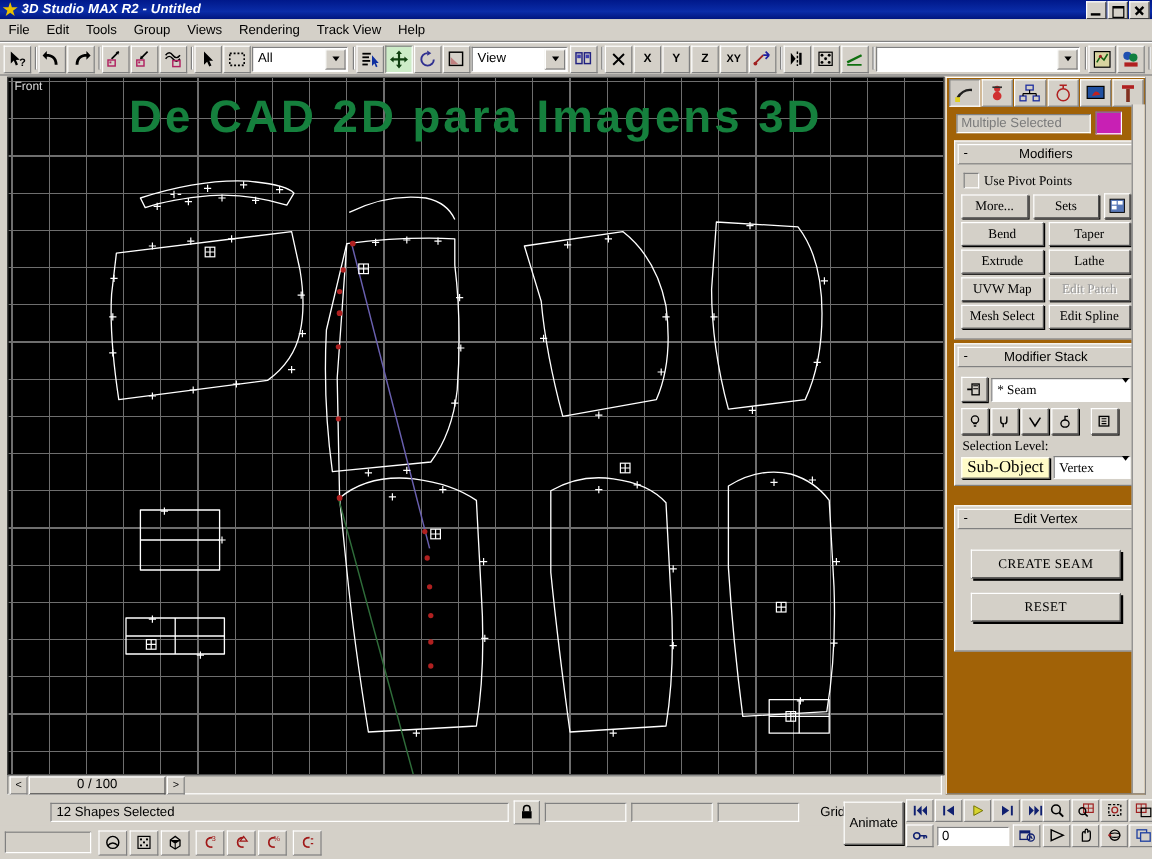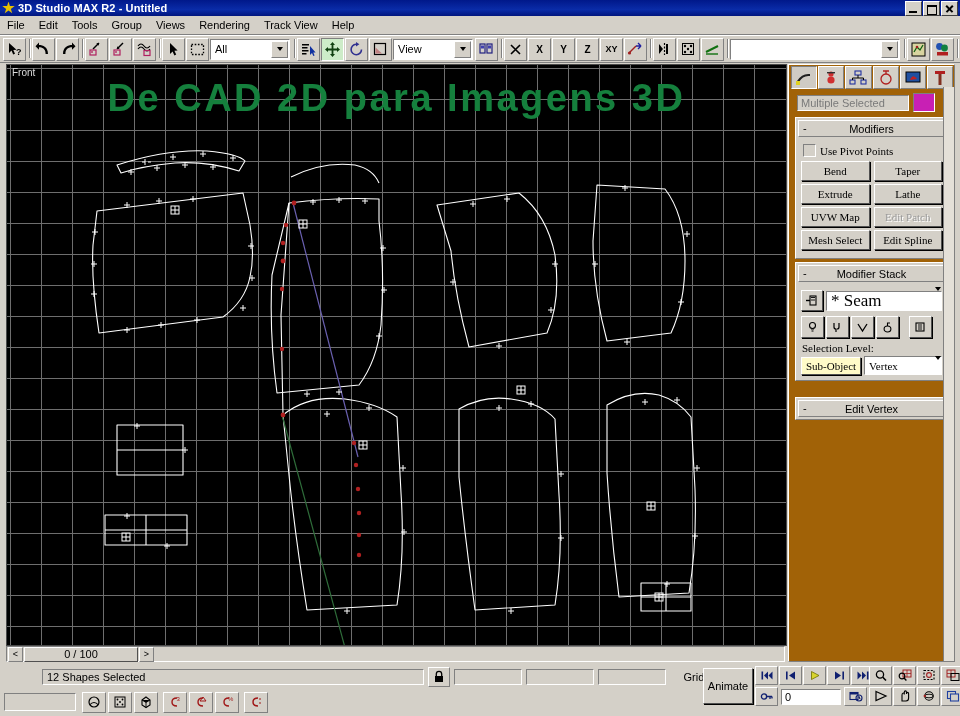--- a/index.html
+++ b/index.html
@@ -9,21 +9,21 @@
   #app{position:relative;width:960px;height:716px;background:#d4d0c8;}
 
   
   .titlebar{position:absolute;left:0;top:0;width:960px;height:16px;
     background:linear-gradient(180deg,#00188a 0%,#0a2ca8 60%,#00157e 100%);
     display:flex;align-items:center;}
   .tb-icon{width:13px;height:13px;margin-left:2px;margin-right:3px;position:relative;flex:0 0 auto;}
   .tb-icon .star{position:absolute;left:0;top:0;width:13px;height:13px;
     background:#e8c000;
     clip-path:polygon(50% 0%,61% 35%,98% 35%,68% 57%,79% 91%,50% 70%,21% 91%,32% 57%,2% 35%,39% 35%);}
-  .tb-title{color:#fff;font-weight:bold;font-size:11px;letter-spacing:0.1px;}
+  .tb-title{color:#fff;font-weight:bold;font-size:11px;letter-spacing:0.1px;font-style:italic;}
   .tb-btns{position:absolute;right:2px;top:1px;display:flex;gap:1px;}
   .tb-btn{width:15px;height:13px;background:#d4d0c8;border:1px solid;
     border-color:#fff #404040 #404040 #fff;position:relative;}
   .tb-btn i{position:absolute;display:block;background:#000;}
   .tb-btn.min i{left:3px;bottom:2px;width:8px;height:2px;}
   .tb-btn.max i{left:3px;top:3px;width:8px;height:7px;background:transparent;
     border:1px solid #000;border-top-width:2px;}
   .tb-btn.cls i.a,.tb-btn.cls i.b{left:3px;top:6px;width:9px;height:1.6px;}
   .tb-btn.cls i.a{transform:rotate(45deg);}
   .tb-btn.cls i.b{transform:rotate(-45deg);}
@@ -97,30 +97,30 @@
   .pbtn{flex:1;height:18px;background:#d4d0c8;border:1px solid;
     border-color:#fff #505050 #505050 #fff;font-size:11px;
     display:flex;align-items:center;justify-content:center;
     box-shadow:1px 1px 0 #000;}
   .pbtn.dis{color:#9a9a9a;text-shadow:1px 1px 0 #fff;}
   .sqbtn{width:20px;height:19px;background:#d4d0c8;border:1px solid;
     border-color:#fff #505050 #505050 #fff;display:flex;align-items:center;
     justify-content:center;box-shadow:1px 1px 0 #000;flex:0 0 auto;}
   .stackrow{display:flex;align-items:center;gap:3px;margin:3px 0 5px 0;}
   .stackcombo{flex:1;height:18px;background:#fff;border:1px solid;
-    border-color:#808080 #fff #fff #808080;display:flex;align-items:center;font-size:17px;}
+    border-color:#808080 #fff #fff #808080;display:flex;align-items:center;font-size:11px;}
   .stackcombo .v{flex:1;padding-left:4px;}
   .iconrow{display:flex;gap:2px;margin-bottom:4px;}
   .icbtn{width:21px;height:20px;background:#d4d0c8;border:1px solid;
     border-color:#fff #505050 #505050 #fff;display:flex;align-items:center;
     justify-content:center;box-shadow:1px 1px 0 #000;}
   .sellabel{font-size:11px;margin:2px 0 2px 1px;}
   .subrow{display:flex;align-items:center;gap:3px;}
   .subobj{height:16px;padding:0 4px;background:#fffbc8;border:1px solid;
-    border-color:#fff #505050 #505050 #fff;font-size:11px;
+    border-color:#fff #505050 #505050 #fff;font-size:14px;
     display:flex;align-items:center;box-shadow:1px 1px 0 #000;}
   .subcombo{flex:1;height:17px;background:#fff;border:1px solid;
     border-color:#808080 #fff #fff #808080;display:flex;align-items:center;font-size:11px;}
   .bigbtn{height:22px;margin:12px 8px;background:#d4d0c8;border:1px solid;
     border-color:#fff #404040 #404040 #fff;display:flex;align-items:center;
     justify-content:center;font-size:11px;letter-spacing:.4px;box-shadow:2px 2px 0 #000;}
   .cpscroll{position:absolute;right:0;top:22px;width:10px;bottom:0;background:#e4e0d8;
     border-left:1px solid #808080;}
 
   
@@ -606,20 +606,32 @@
         <div class="rohead">
           <span class="minus">-</span>
           <span>Modifiers</span>
         </div>
         <div class="robody">
           <div class="chkrow">
             <span class="chk"></span>
             <span>Use Pivot Points</span>
           </div>
           <div class="btnrow">
+            <div class="pbtn">More...</div>
+            <div class="pbtn">Sets</div>
+            <div class="sqbtn">
+              <svg class="ic" width="14" height="13" viewBox="0 0 14 13">
+                <rect x="1" y="1" width="12" height="11" fill="#5878b8" stroke="#000" stroke-width="0.8"></rect>
+                <rect x="2.5" y="2.5" width="4" height="3" fill="#fff"></rect>
+                <rect x="7.5" y="2.5" width="4" height="3" fill="#fff"></rect>
+                <rect x="2.5" y="6.5" width="4" height="3" fill="#fff"></rect>
+              </svg>
+            </div>
+          </div>
+          <div class="btnrow">
             <div class="pbtn">Bend</div>
             <div class="pbtn">Taper</div>
           </div>
           <div class="btnrow">
             <div class="pbtn">Extrude</div>
             <div class="pbtn">Lathe</div>
           </div>
           <div class="btnrow">
             <div class="pbtn">UVW Map</div>
             <div class="pbtn dis">Edit Patch</div>
@@ -690,20 +702,24 @@
             </div>
           </div>
         </div>
       </div>
 
       <div class="rollout" style="margin-top:16px">
         <div class="rohead">
           <span class="minus">-</span>
           <span>Edit Vertex</span>
         </div>
+        <div class="robody" style="padding-bottom:12px">
+          <div class="bigbtn">CREATE SEAM</div>
+          <div class="bigbtn">RESET</div>
+        </div>
       </div>
     </div>
     <div class="cpscroll"></div>
   </div>
 
   <div class="trackbar">
     <div class="tb-arrow">&lt;</div>
     <div class="slider">0 / 100</div>
     <div class="tb-arrow">&gt;</div>
   </div>

